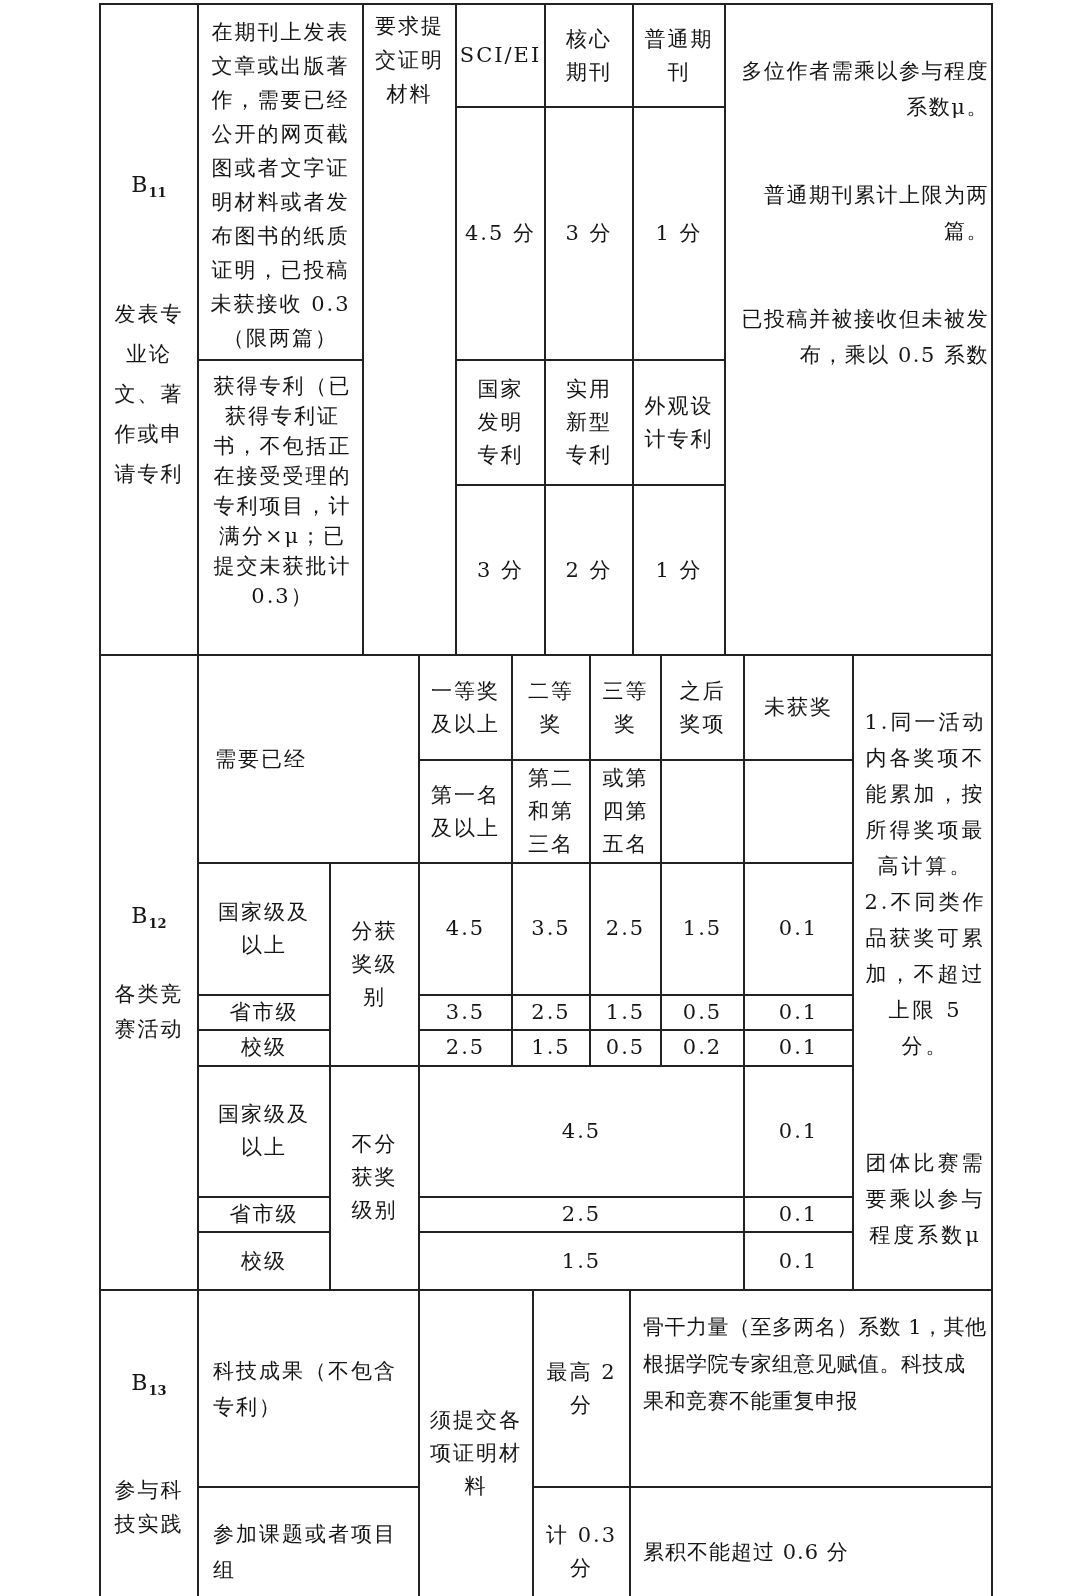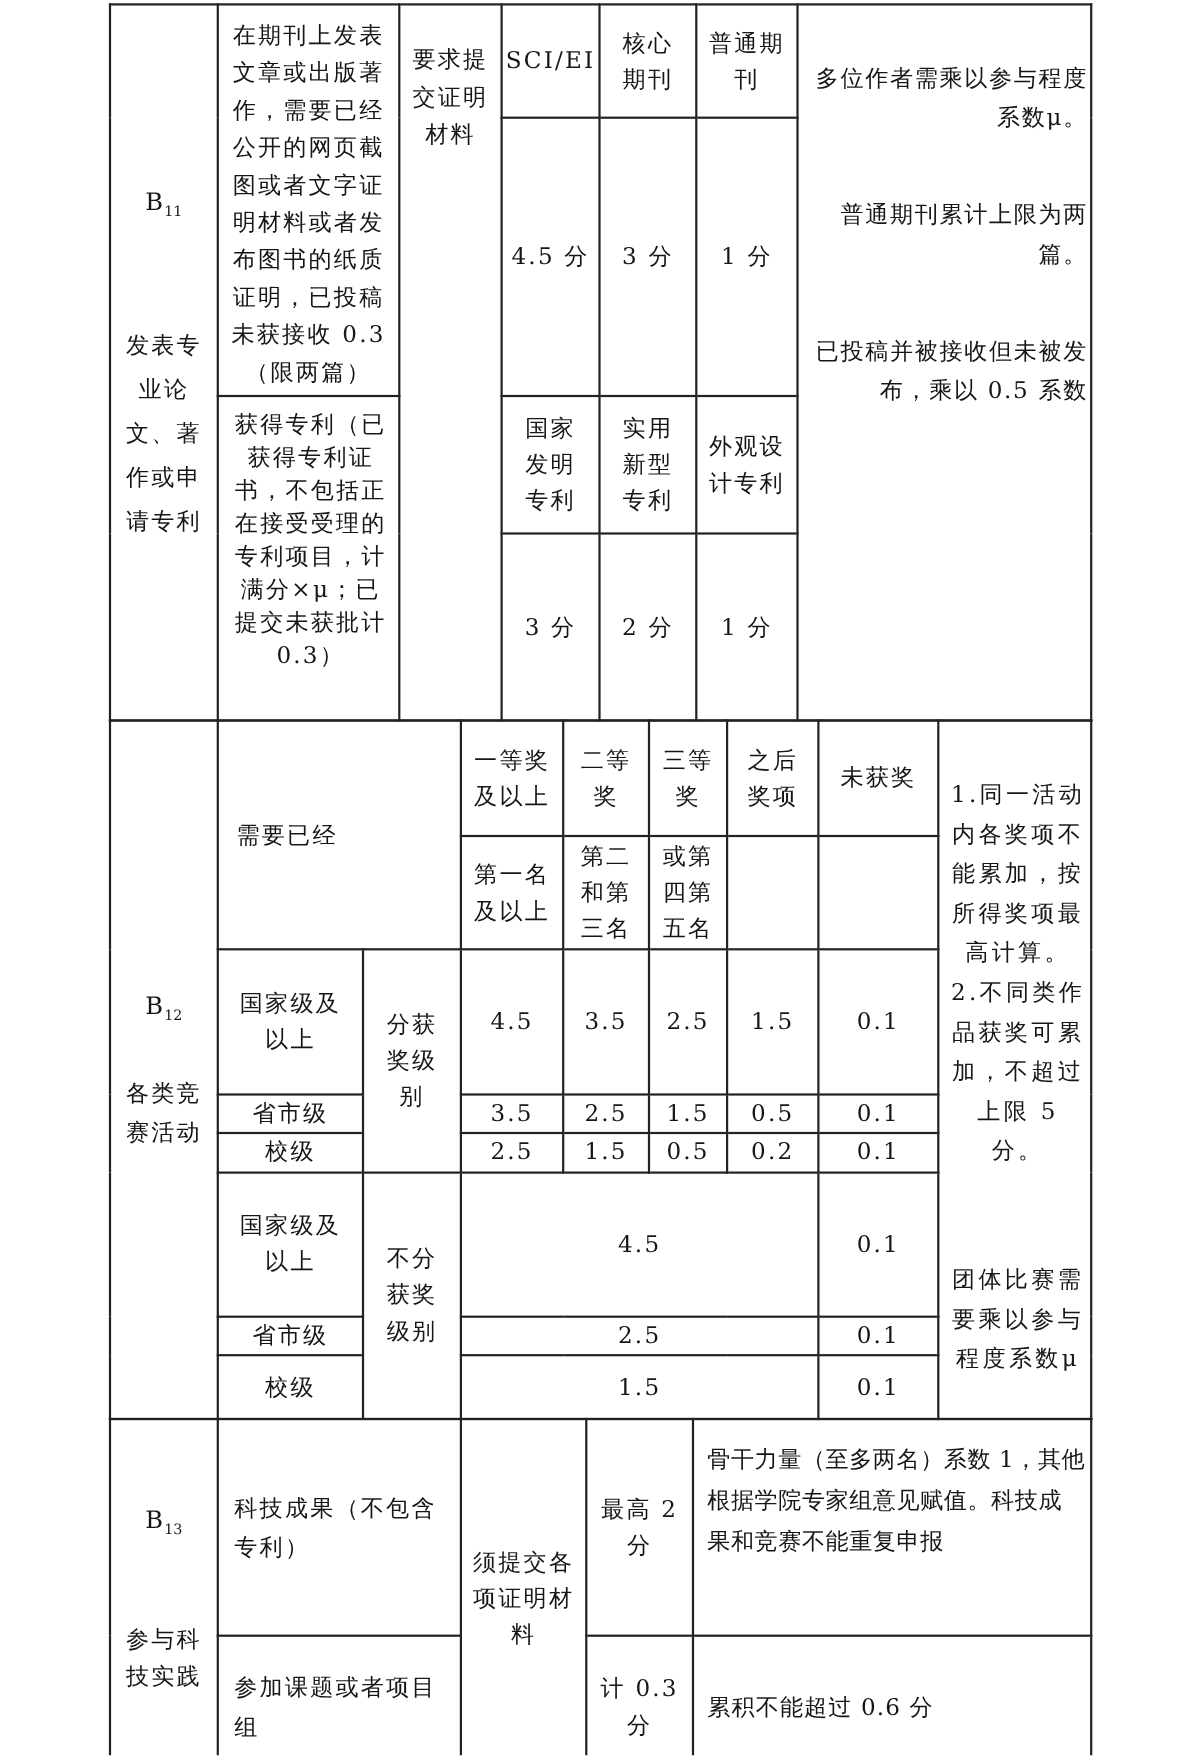--- a/index.html
+++ b/index.html
@@ -21,30 +21,30 @@
     border: 2px solid #222222;
     font-size: 21px;
     line-height: 33px;
     letter-spacing: 2px;
     text-align: center;
     vertical-align: middle;
     white-space: pre-line;
     padding: 0;
     overflow: hidden;
   }
-  sub { font-size: 13px; letter-spacing: 0; }
+  sub { font-size: 13px; letter-spacing: 0; font-weight: bold; }
   .code-line { font-size: 22px; letter-spacing: 1px; }
   .labA { line-height: 40px; }
   .labA .code-line { margin-bottom: 40px; }
   .labB { line-height: 35px; }
   .labC { line-height: 34px; }
   .labC .code-line { margin-bottom: 30px; }
   .vtop { vertical-align: top; }
   .desc { line-height: 34px; padding-top: 10px; }
-  .req { line-height: 34px; padding-top: 32px; }
+  .req { line-height: 34px; padding-top: 4px; }
   .patdesc { line-height: 30px; padding: 10px 4px 0 8px; text-align: center; }
   .notesA { padding: 12px 2px 0 8px; text-align: right; line-height: 36px; letter-spacing: 1.5px; }
   .notesA .para + .para { margin-top: 16px; }
   .notesB { padding: 12px 2px 0 8px; text-align: center; line-height: 36px; letter-spacing: 3px; }
   .notesB .nb-bottom { margin-top: 45px; }
   .contest { text-align: left; padding-left: 16px; }
   .itemC { text-align: left; padding-left: 14px; line-height: 36px; }
   .noteC1 { padding: 18px 2px 0 12px; text-align: left; line-height: 37px; letter-spacing: 0.5px; }
   .noteC2 { text-align: left; padding-left: 12px; letter-spacing: 1px; }
 </style>

